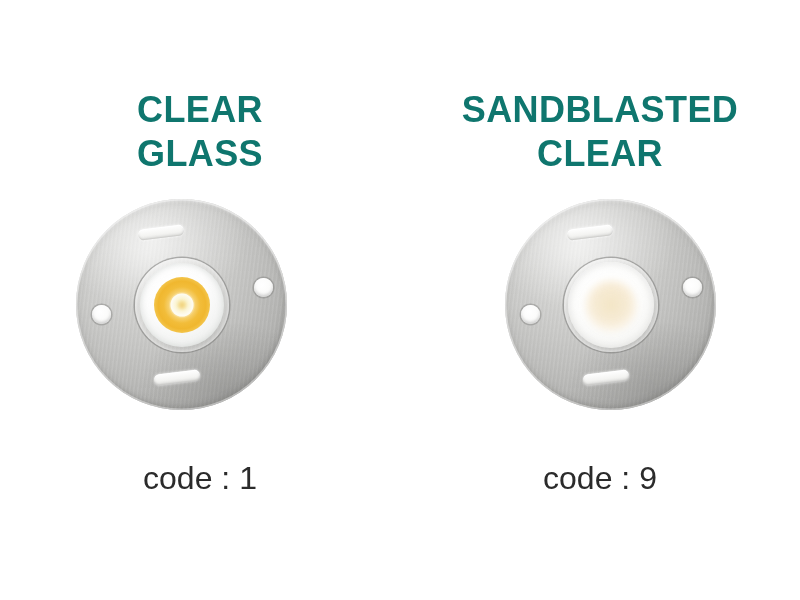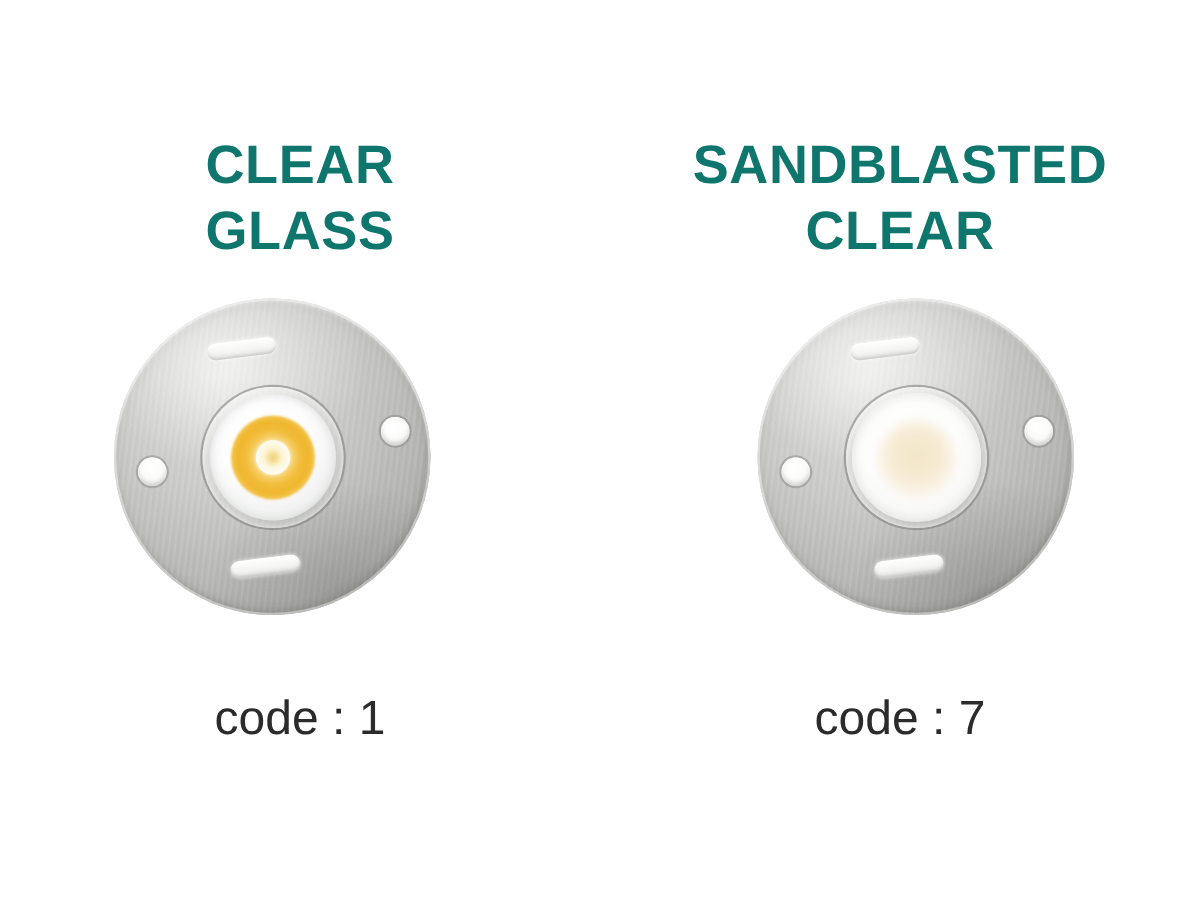--- a/index.html
+++ b/index.html
@@ -351,16 +351,16 @@
       <div class="lens-wrap lens-frosted">
         <div class="lens-bezel"></div>
         <div class="lens-glass">
           <div class="frost-glow"></div>
           <div class="frost-core"></div>
         </div>
       </div>
 
     </div>
 
-    <div class="product-code">code : 7</div>
+    <div class="product-code">code : 9</div>
   </div>
 
 </div>
 
 </body></html>

